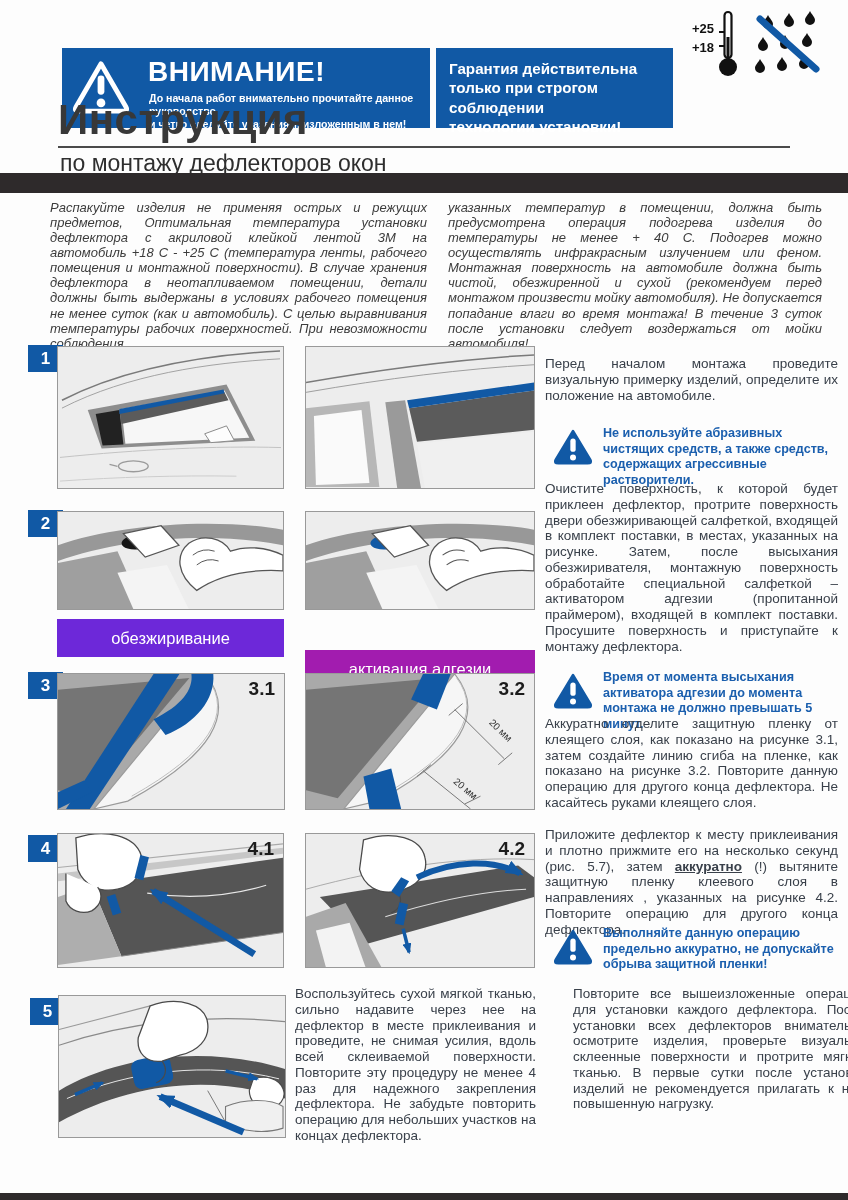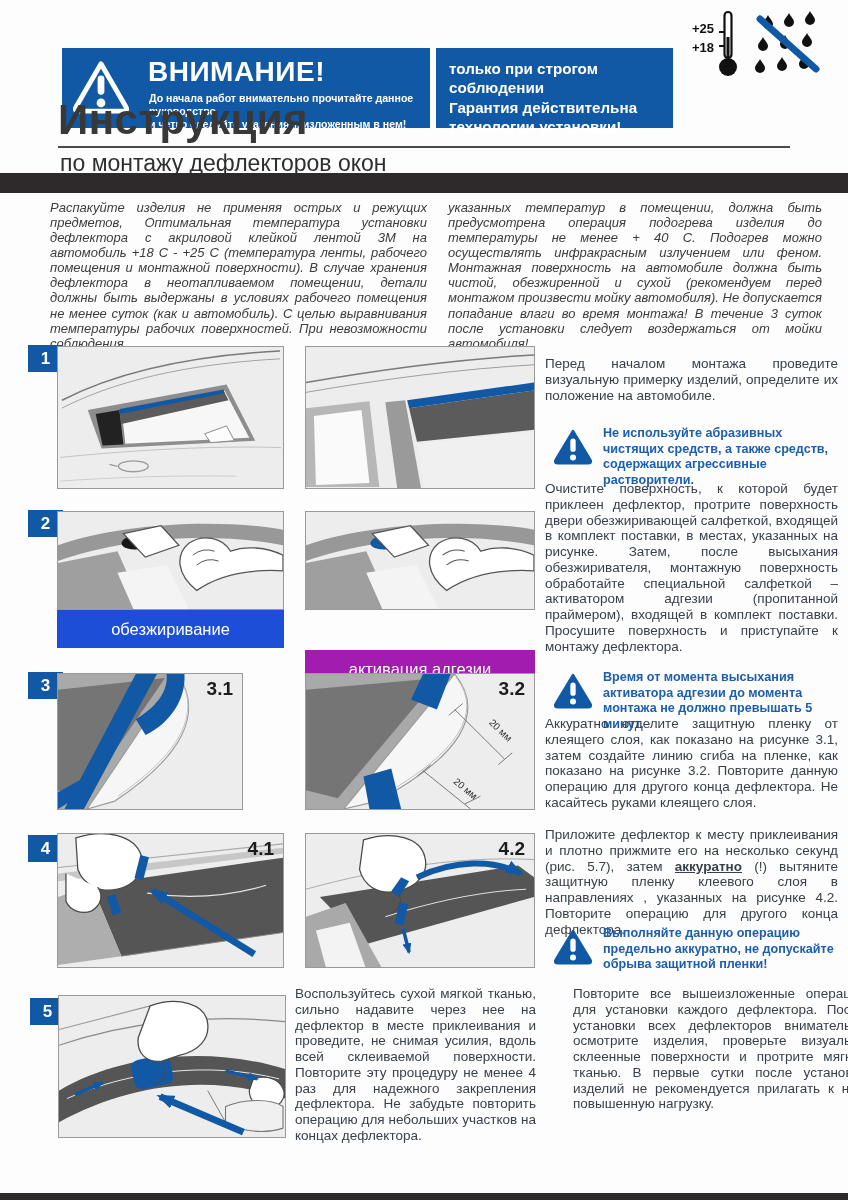--- a/index.html
+++ b/index.html
@@ -29,21 +29,21 @@
   .intro.l{left:50px;width:377px;}
   .intro.r{left:448px;width:374px;}
   
   .badge{position:absolute;width:35px;height:27px;background:#1159a5;color:#fff;
          font-size:17px;font-weight:bold;display:flex;align-items:center;justify-content:center;}
   .panel{position:absolute;background:#ededed;border:1px solid #999;box-sizing:border-box;}
   .panel svg{display:block;width:100%;height:100%;}
   .fig-label{position:absolute;top:4px;right:9px;font-size:19px;font-weight:bold;color:#1c1c1c;}
   .label-bar{position:absolute;height:38px;color:#fff;font-size:16.5px;
              display:flex;align-items:center;justify-content:center;}
-  .label-bar.dark{background:#1d4ed8;}
+  .label-bar.dark{background:#6d28d9;margin-top:9px;}
   .label-bar.blue{background:#a21caf;}
   .rtext{position:absolute;left:545px;width:293px;font-size:13.5px;line-height:1.17;
          color:#39404a;text-align:justify;}
   .mtext{position:absolute;left:295px;width:241px;font-size:13.5px;line-height:1.17;
          color:#39404a;text-align:justify;}
   .em-u{font-weight:bold;text-decoration:underline;}
   .callout{position:absolute;left:553px;width:286px;display:flex;gap:10px;align-items:flex-start;}
   .callout svg{width:40px;height:37px;flex:none;margin-top:2px;}
   .ctext{font-size:12.6px;line-height:1.24;color:#1b5fae;font-weight:bold;width:234px;}
 </style>
@@ -71,22 +71,22 @@
     </svg>
     <div class="attn-title">ВНИМАНИЕ!</div>
     <div class="attn-lines">
       <div>До начала работ внимательно прочитайте данное руководство</div>
       <div>и четко следуйте указаниям, изложенным в нем!</div>
     </div>
   </div>
 
   <div class="blue warr-block">
     <div class="warr-lines">
+      <div>Гарантия действительна</div>
       <div>только при строгом соблюдении</div>
-      <div>Гарантия действительна</div>
       <div>технологии установки!</div>
     </div>
   </div>
 
   <div class="temps">
     <div>+25</div>
     <div>+18</div>
   </div>
   <svg class="thermo" viewBox="0 0 22 70">
     <line x1="2" y1="23" x2="8" y2="23" stroke="#111" stroke-width="2"></line>
@@ -197,21 +197,21 @@
 
   <div class="label-bar dark" style="left:57px;top:610px;width:227px;">
     <span>обезжиривание</span>
   </div>
   <div class="label-bar blue" style="left:305px;top:610px;width:230px;">
     <span>активация адгезии</span>
   </div>
 
   <div class="badge" style="left:28px;top:672px;">3</div>
 
-  <div class="panel" style="left:57px;top:673px;width:186px;height:137px;">
+  <div class="panel" style="left:57px;top:673px;width:228px;height:137px;">
     <svg viewBox="0 0 227 137" preserveAspectRatio="none">
       <polygon points="0,0 148,0 36,137 0,137" fill="#a9a9a9"></polygon>
       <polygon points="0,16 132,4 30,126 0,118" fill="#757575"></polygon>
       <path d="M148,0 Q196,60 70,129 L36,137 Z" fill="#f6f6f6" stroke="#9a9a9a" stroke-width="1.2"></path>
       <path d="M150,4 Q190,58 74,124" fill="none" stroke="#bdbdbd" stroke-width="1"></path>
       <polygon points="96,0 122,0 32,137 8,137" fill="#1159a5"></polygon>
       <path d="M96,46 C124,32 136,16 134,0 L156,0 C158,26 138,50 108,62 Z" fill="#1159a5"></path>
       <polygon points="0,120 26,108 34,120 0,137" fill="#1159a5"></polygon>
     </svg>
     <div class="fig-label">3.1</div>

